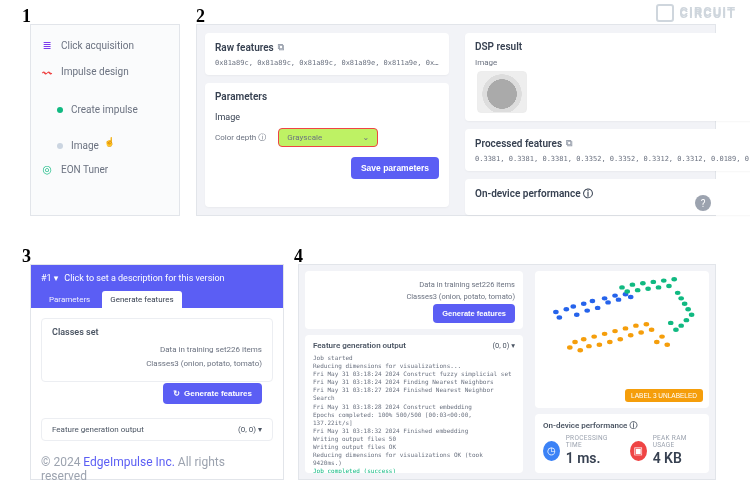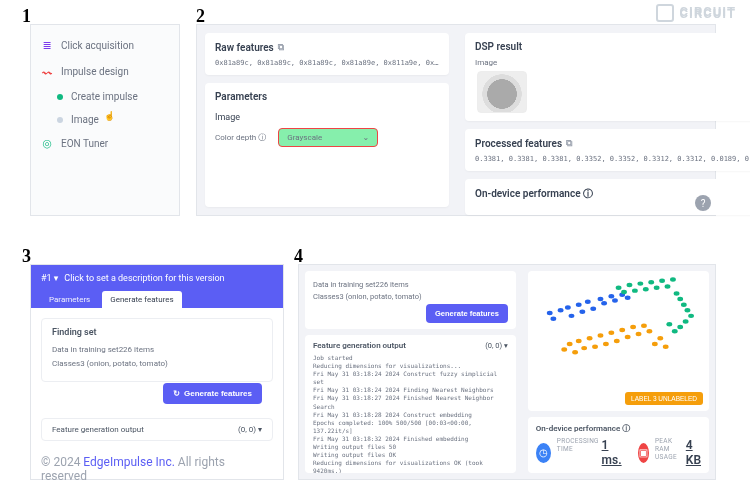--- a/index.html
+++ b/index.html
@@ -10,58 +10,58 @@
   .panel-num { position: absolute; font-weight: 900; font-size: 18px; font-family: Georgia, serif; }
   .n1 { top: 6px; left: 22px; }
   .n2 { top: 6px; left: 196px; }
   .n3 { top: 246px; left: 22px; }
   .n4 { top: 246px; left: 294px; }
 
   
   .panel1 { position: absolute; top: 24px; left: 30px; width: 150px; height: 192px; border: 1px solid #e2e5ea; background: #fafbfc; padding: 8px 10px; font-size: 10px; color: #6b7280; }
   .nav-item { display: flex; align-items: center; gap: 8px; padding: 6px 0; }
   .nav-item span.icon { width: 12px; display: inline-flex; justify-content: center; }
-  .nav-sub { padding-left: 16px; }
+  .nav-sub { padding-left: 16px; margin-top: 13px; }
   .dot { width: 6px; height: 6px; border-radius: 50%; background: #cbd5e1; display: inline-block; }
   .dot.green { background: #10b981; }
   .db-icon { color: #7c3aed; font-size: 11px; }
   .hb-icon { color: #ef4444; font-size: 10px; }
   .tuner-icon { color: #10b981; font-size: 11px; }
   .cursor { width: 10px; height: 10px; position: relative; left: -2px; top: -4px; }
   .cursor::after { content: "☝"; font-size: 9px; position: absolute; }
 
   
   .panel2 { position: absolute; top: 24px; left: 196px; width: 520px; height: 192px; border: 1px solid #e2e5ea; background: #f2f3f7; display: flex; font-size: 9px; color: #4b5563; }
   .p2-left { width: 260px; padding: 8px; display: flex; flex-direction: column; gap: 8px; }
   .p2-right { flex: 1; padding: 8px; display: flex; flex-direction: column; gap: 8px; }
   .card { background: #fff; border-radius: 4px; padding: 8px 10px; box-shadow: 0 1px 2px rgba(0,0,0,0.04); }
   .card-title { font-size: 10px; font-weight: 600; color: #374151; margin-bottom: 6px; display: flex; align-items: flex-end; gap: 4px; }
   .copy-icon::after { content: "⧉"; color: #9ca3af; font-size: 9px; }
   .raw-vals { font-family: ui-monospace, monospace; font-size: 7px; color: #6b7280; white-space: nowrap; overflow: hidden; text-overflow: ellipsis; }
   .param-card { flex: 1; display: flex; flex-direction: column; }
   .param-label { font-size: 9px; color: #374151; margin: 4px 0; }
   .param-row { display: flex; align-items: center; gap: 12px; margin-top: 2px; }
   .param-row .lab { font-size: 8px; color: #6b7280; }
-  .select-box { border: 1.5px solid #ef4444; border-radius: 4px; padding: 4px 8px; font-size: 8px; color: #6b7280; width: 100px; display: flex; justify-content: space-between; align-items: center; background: #86efac; }
+  .select-box { border: 1.5px solid #ef4444; border-radius: 4px; padding: 4px 8px; font-size: 8px; color: #6b7280; width: 100px; display: flex; justify-content: space-between; align-items: center; background: #bef264; }
   .save-btn { margin-top: 10px; align-self: flex-end; background: #5b5ef4; color: #fff; font-size: 8.5px; font-weight: 600; padding: 6px 10px; border: none; border-radius: 4px; }
   .dsp-img { width: 50px; height: 42px; background: radial-gradient(circle at 50% 55%, #aaa 0 45%, #ddd 46% 60%, #eee 61% 100%); border-radius: 4px; margin: 4px 0 0 2px; border: 1px solid #ededed; }
   .small-title { font-size: 8px; color: #6b7280; margin: 4px 0 2px; }
   .help-btn { position: absolute; bottom: 4px; right: 4px; width: 16px; height: 16px; border-radius: 50%; background: #9ca3af; color: #fff; font-size: 10px; display: flex; align-items: center; justify-content: center; }
 
   
   .panel3 { position: absolute; top: 264px; left: 30px; width: 254px; height: 216px; border: 1px solid #e2e5ea; background: #fff; font-size: 8px; color: #4b5563; display: flex; flex-direction: column; }
   .p3-header { background: #5b5ef4; color: #fff; padding: 8px 10px 0; }
   .ver-line { font-size: 9px; display: flex; align-items: center; gap: 6px; }
   .tab-row { display: flex; gap: 4px; margin-top: 8px; }
   .tab { font-size: 8px; padding: 4px 8px; border-radius: 3px 3px 0 0; color: rgba(255,255,255,0.9); }
   .tab.active { background: #fff; color: #374151; }
   .p3-body { padding: 10px; flex: 1; }
   .ts-card { border: 1px solid #eceef2; border-radius: 4px; padding: 8px 10px; background: #fff; }
   .ts-title { font-weight: 600; font-size: 9px; margin-bottom: 8px; }
-  .kv { display: flex; justify-content: flex-start; font-size: 8px; color: #6b7280; margin: 5px 0; }
+  .kv { display: flex; justify-content: flex-end; font-size: 8px; color: #6b7280; margin: 5px 0; }
   .gen-btn { background: #5b5ef4; color: #fff; font-size: 8px; font-weight: 600; padding: 6px 10px; border: none; border-radius: 4px; float: right; margin-top: 10px; display: flex; align-items: center; gap: 4px; }
   .gen-btn::before { content: "↻"; }
   .fgo-row { clear: both; border: 1px solid #eceef2; border-radius: 4px; padding: 6px 10px; margin-top: 36px; display: flex; justify-content: space-between; align-items: center; font-size: 8px; }
   .footer3 { font-size: 12px; color: #9ca3af; padding: 4px 10px; }
   .footer3 a { color: #5b5ef4; text-decoration: none; }
 
   
   .panel4 { position: absolute; top: 264px; left: 298px; width: 418px; height: 216px; border: 1px solid #e2e5ea; background: #f2f3f7; display: flex; font-size: 7.5px; color: #4b5563; }
   .p4-left { width: 230px; padding: 6px; display: flex; flex-direction: column; gap: 6px; }
   .p4-right { flex: 1; padding: 6px; display: flex; flex-direction: column; gap: 6px; position: relative; }
@@ -79,23 +79,23 @@
   .scatter-wrap { background: #fff; border-radius: 4px; flex: 1; position: relative; overflow: hidden; }
   .scatter-wrap svg { width: 100%; height: 100%; }
   .explore-btn { position: absolute; bottom: 6px; right: 6px; background: #f59e0b; color: #fff; font-size: 6.5px; padding: 3px 6px; border: none; border-radius: 3px; }
 
   .perf-card { background: #fff; border-radius: 4px; padding: 6px 8px; }
   .perf-row { display: flex; gap: 14px; margin-top: 4px; }
   .metric { display: flex; align-items: center; gap: 6px; }
   .metric .mcirc { width: 20px; height: 20px; border-radius: 50%; display: flex; align-items: center; justify-content: center; color: #fff; font-size: 10px; }
   .mcirc.blue { background: #3b82f6; }
   .mcirc.red { background: #ef4444; }
-  .metric .mtxt { display: flex; flex-direction: row; line-height: 1.2; }
+  .metric .mtxt { display: flex; flex-direction: column; line-height: 1.2; }
   .mlabel { font-size: 6.5px; color: #9ca3af; letter-spacing: 0.3px; }
-  .mval { font-size: 12px; font-weight: 600; color: #374151; text-decoration: underline; }
+  .mval { font-size: 14px; font-weight: 600; color: #374151; }
 </style>
 </head>
 <body>
 
 <div class="watermark">
   <span class="chip"></span>
   <span>CIRCUIT</span>
 </div>
 <div class="watermark sub">CIRCUIT</div>
 
@@ -140,20 +140,21 @@
     <div class="card param-card">
       <div class="card-title">Parameters</div>
       <div class="param-label">Image</div>
       <div class="param-row">
         <span class="lab">Color depth ⓘ</span>
         <div class="select-box">
           <span>Grayscale</span>
           <span>⌄</span>
         </div>
       </div>
+      <button class="save-btn">Save parameters</button>
     </div>
   </div>
   <div class="p2-right">
     <div class="card">
       <div class="card-title">DSP result</div>
       <div class="small-title">Image</div>
       <div class="dsp-img"></div>
     </div>
     <div class="card">
       <div class="card-title">
@@ -175,21 +176,21 @@
       <span>#1 ▾</span>
       <span>Click to set a description for this version</span>
     </div>
     <div class="tab-row">
       <div class="tab">Parameters</div>
       <div class="tab active">Generate features</div>
     </div>
   </div>
   <div class="p3-body">
     <div class="ts-card">
-      <div class="ts-title">Finding set</div>
+      <div class="ts-title">Classes set</div>
       <div class="kv">
         <span>Data in training set</span>
         <span>226 items</span>
       </div>
       <div class="kv">
         <span>Classes</span>
         <span>3 (onion, potato, tomato)</span>
       </div>
       <button class="gen-btn">Generate features</button>
     </div>

